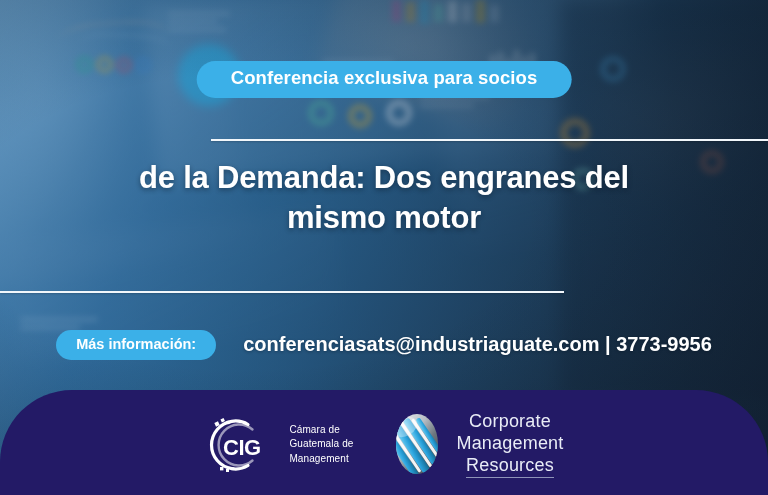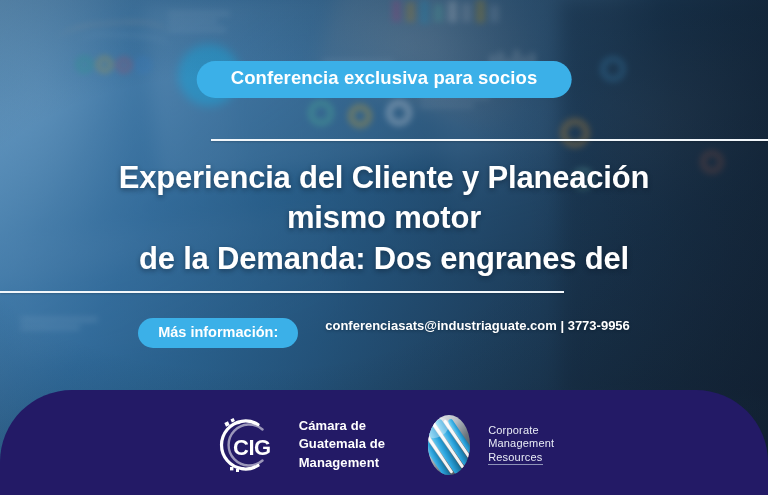--- a/index.html
+++ b/index.html
@@ -170,38 +170,39 @@
     line-height:1.30;
     letter-spacing:-.2px;
     text-shadow:0 2px 5px rgba(8,22,38,.45);
     padding:0 58px;
   }
   .headline span { display:block; }
 
   
   .contact-row {
     position:absolute;
-    left:0; right:0; top:318px;
+    left:0; right:0; top:330px;
     display:flex;
+    align-items:center;
     justify-content:center;
     gap:10px;
   }
   .contact-pill {
     background:#3bb0e8;
     color:#ffffff;
     font-size:14.5px;
     font-weight:bold;
     padding:7px 20px 8px;
     border-radius:16px;
     white-space:nowrap;
     line-height:1;
   }
   .contact-text {
     color:#ffffff;
-    font-size:13px;
+    font-size:20px;
     font-weight:bold;
     white-space:nowrap;
     text-shadow:0 1px 3px rgba(8,22,38,.40);
     margin-left:17px;
   }
 
   
   .footer-panel {
     position:absolute;
     left:0; right:0; top:390px; bottom:0;
@@ -216,35 +217,36 @@
     justify-content:center;
     gap:36px;
     padding-top:4px;
   }
 
   
   .logo-cig { display:flex; align-items:center; gap:25px; }
   .cig-mark { width:60px; height:60px; flex:none; }
   .cig-text {
     color:#ffffff;
-    font-size:13px;
-    font-weight:bold;
+    font-size:10px;
+    font-weight:normal;
     line-height:1.42;
     letter-spacing:.1px;
   }
   .cig-text span { display:block; }
 
   
   .logo-crm { display:flex; align-items:center; gap:11px; }
   .crm-mark { width:56px; height:66px; flex:none; }
   .crm-text {
     color:#e9ecf6;
-    font-size:11px;
+    font-size:18px;
     line-height:1.22;
     letter-spacing:.2px;
+    text-align:center;
   }
   .crm-text span { display:block; }
   .crm-text span:last-child { border-bottom:1px solid #8e93b8; display:inline-block; }
 </style>
 </head>
 <body>
 
 <div class="poster">
 
   <div class="bg-base"></div>
@@ -312,23 +314,22 @@
   <div class="bg-tint"></div>
   <div class="bg-vignette"></div>
 
   <div class="content">
 
     <div class="badge">Conferencia exclusiva para socios</div>
 
     <div class="divider divider-top"></div>
 
     <div class="headline">
-      <span>Experiencia del Cliente y Planeación</span>
+      <span>de la Demanda: Dos engranes del</span>
       <span>mismo motor</span>
-      <span>de la Demanda: Dos engranes del</span>
     </div>
 
     <div class="divider divider-bottom"></div>
 
     <div class="contact-row">
       <div class="contact-pill">Más información:</div>
       <div class="contact-text">conferenciasats@industriaguate.com | 3773-9956</div>
     </div>
 
     <div class="footer-panel">

